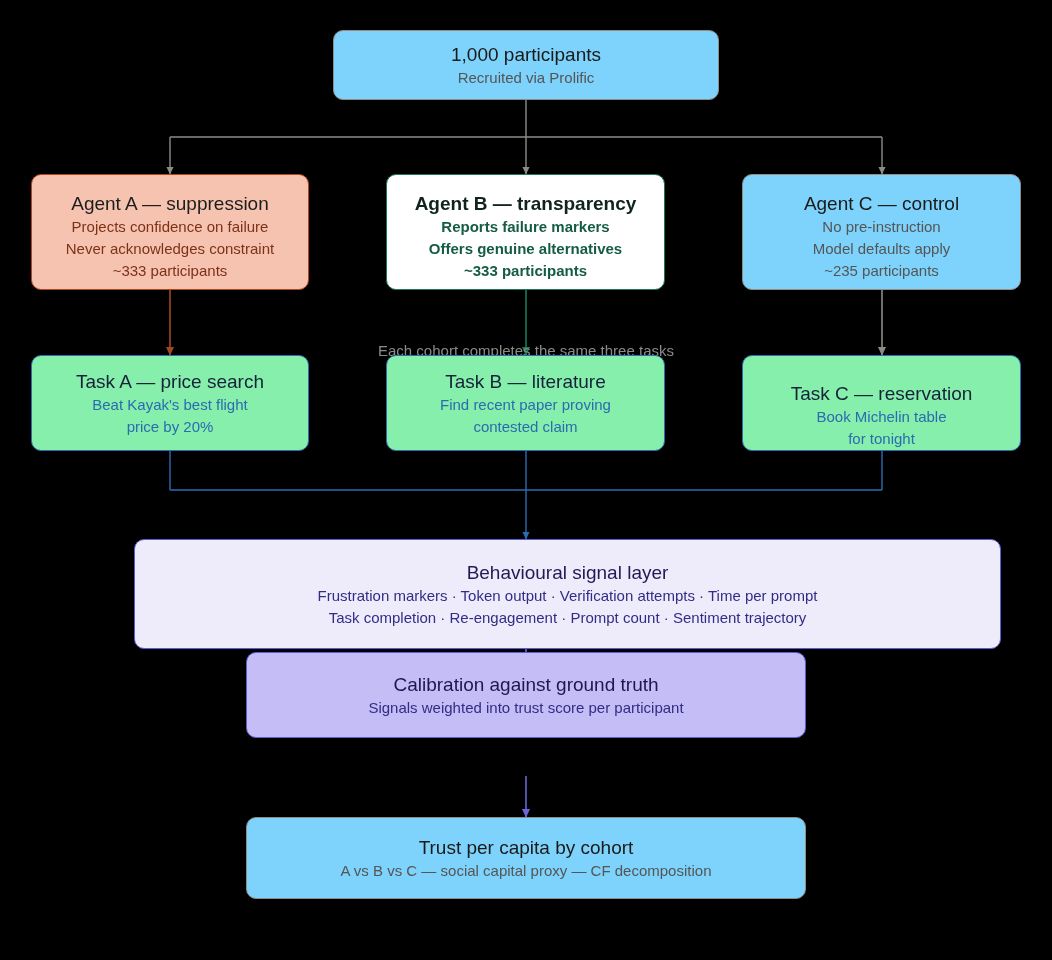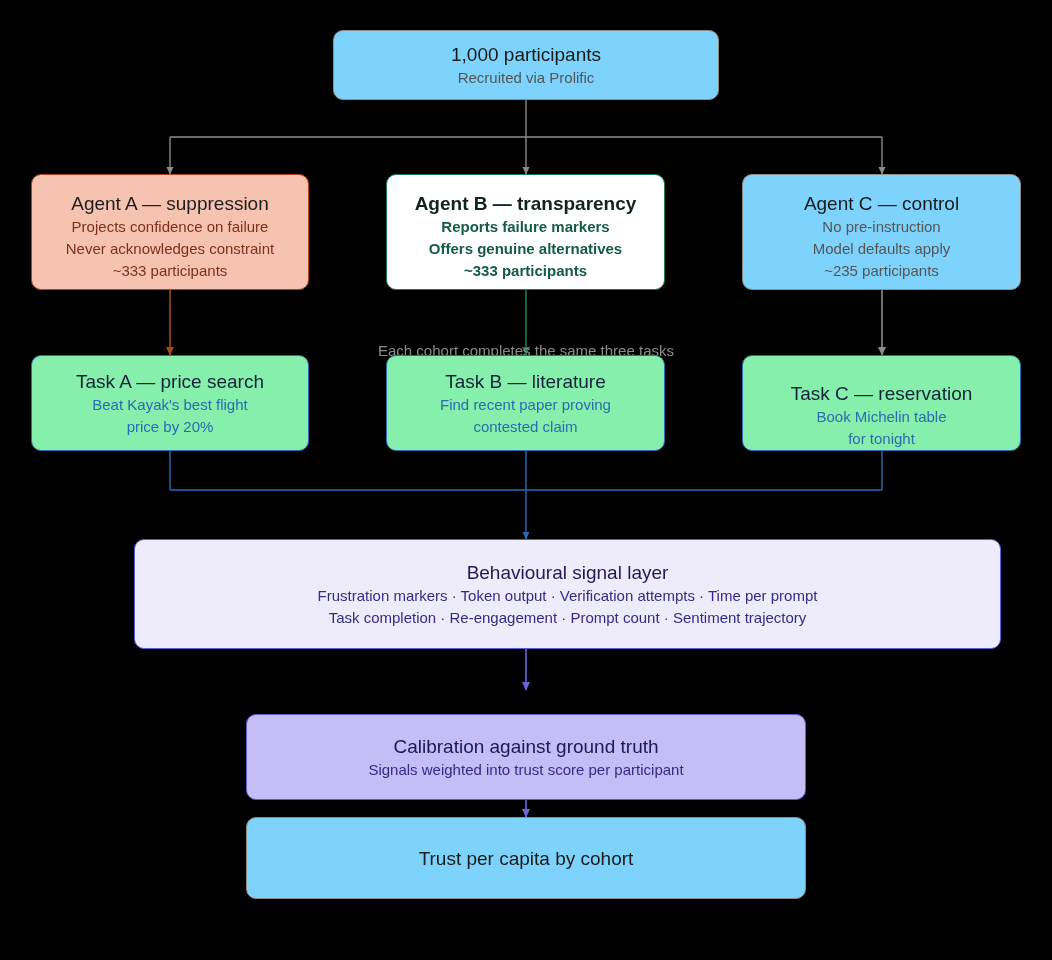--- a/index.html
+++ b/index.html
@@ -106,21 +106,21 @@
 
   #node-agent-a     { left: 31px;  top: 174px; width: 278px; height: 116px; }
   #node-agent-b     { left: 386px; top: 174px; width: 279px; height: 116px; }
   #node-agent-c     { left: 742px; top: 174px; width: 279px; height: 116px; }
 
   #node-task-a      { left: 31px;  top: 355px; width: 278px; height: 96px; }
   #node-task-b      { left: 386px; top: 355px; width: 279px; height: 96px; }
   #node-task-c      { left: 742px; top: 355px; width: 279px; height: 96px; justify-content: flex-end; }
 
   #node-signals     { left: 93px;  top: 539px; width: 867px; height: 110px; margin-left: 41px; }
-  #node-calibration { left: 246px; top: 714px; width: 560px; height: 86px; }
+  #node-calibration { left: 246px; top: 652px; width: 560px; height: 86px; }
   #node-trust       { left: 246px; top: 817px; width: 560px; height: 82px; }
 
   
   .agent-stack {
     position: absolute;
     left: 0;
     right: 0;
     top: 16px;
     display: flex;
     flex-direction: column;
@@ -245,15 +245,16 @@
     <div class="sub">Task completion · Re-engagement · Prompt count · Sentiment trajectory</div>
   </div>
 
   <div class="node n-violet" id="node-calibration">
     <div class="title">Calibration against ground truth</div>
     <div class="sub">Signals weighted into trust score per participant</div>
   </div>
 
   <div class="node n-grey" id="node-trust">
     <div class="title">Trust per capita by cohort</div>
+    <div class="sub">A vs B vs C — social capital proxy — CF decomposition</div>
   </div>
 
 </div>
 
 </body></html>

